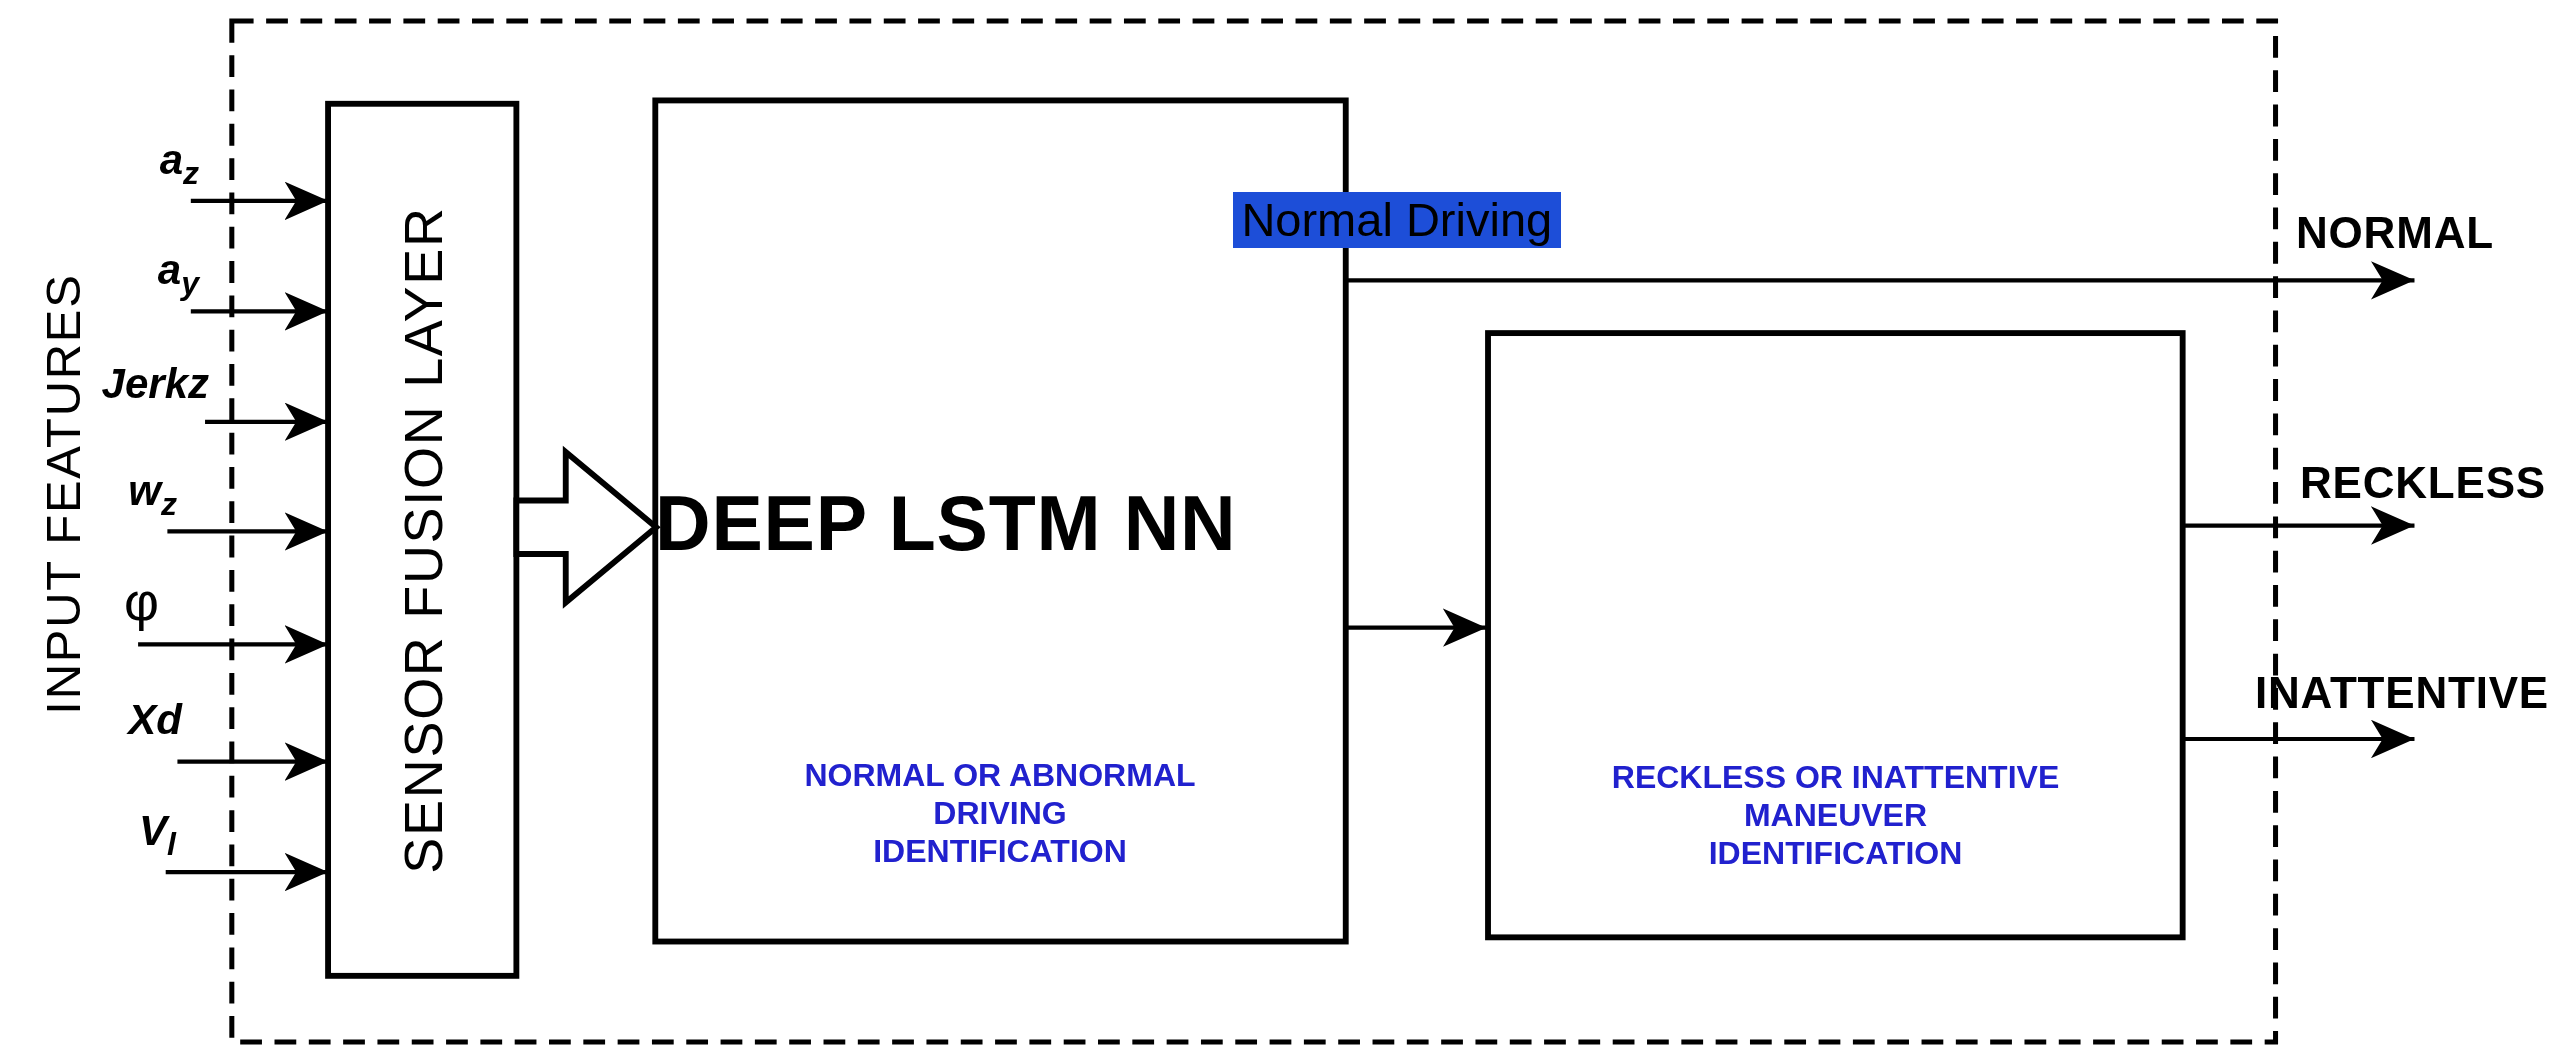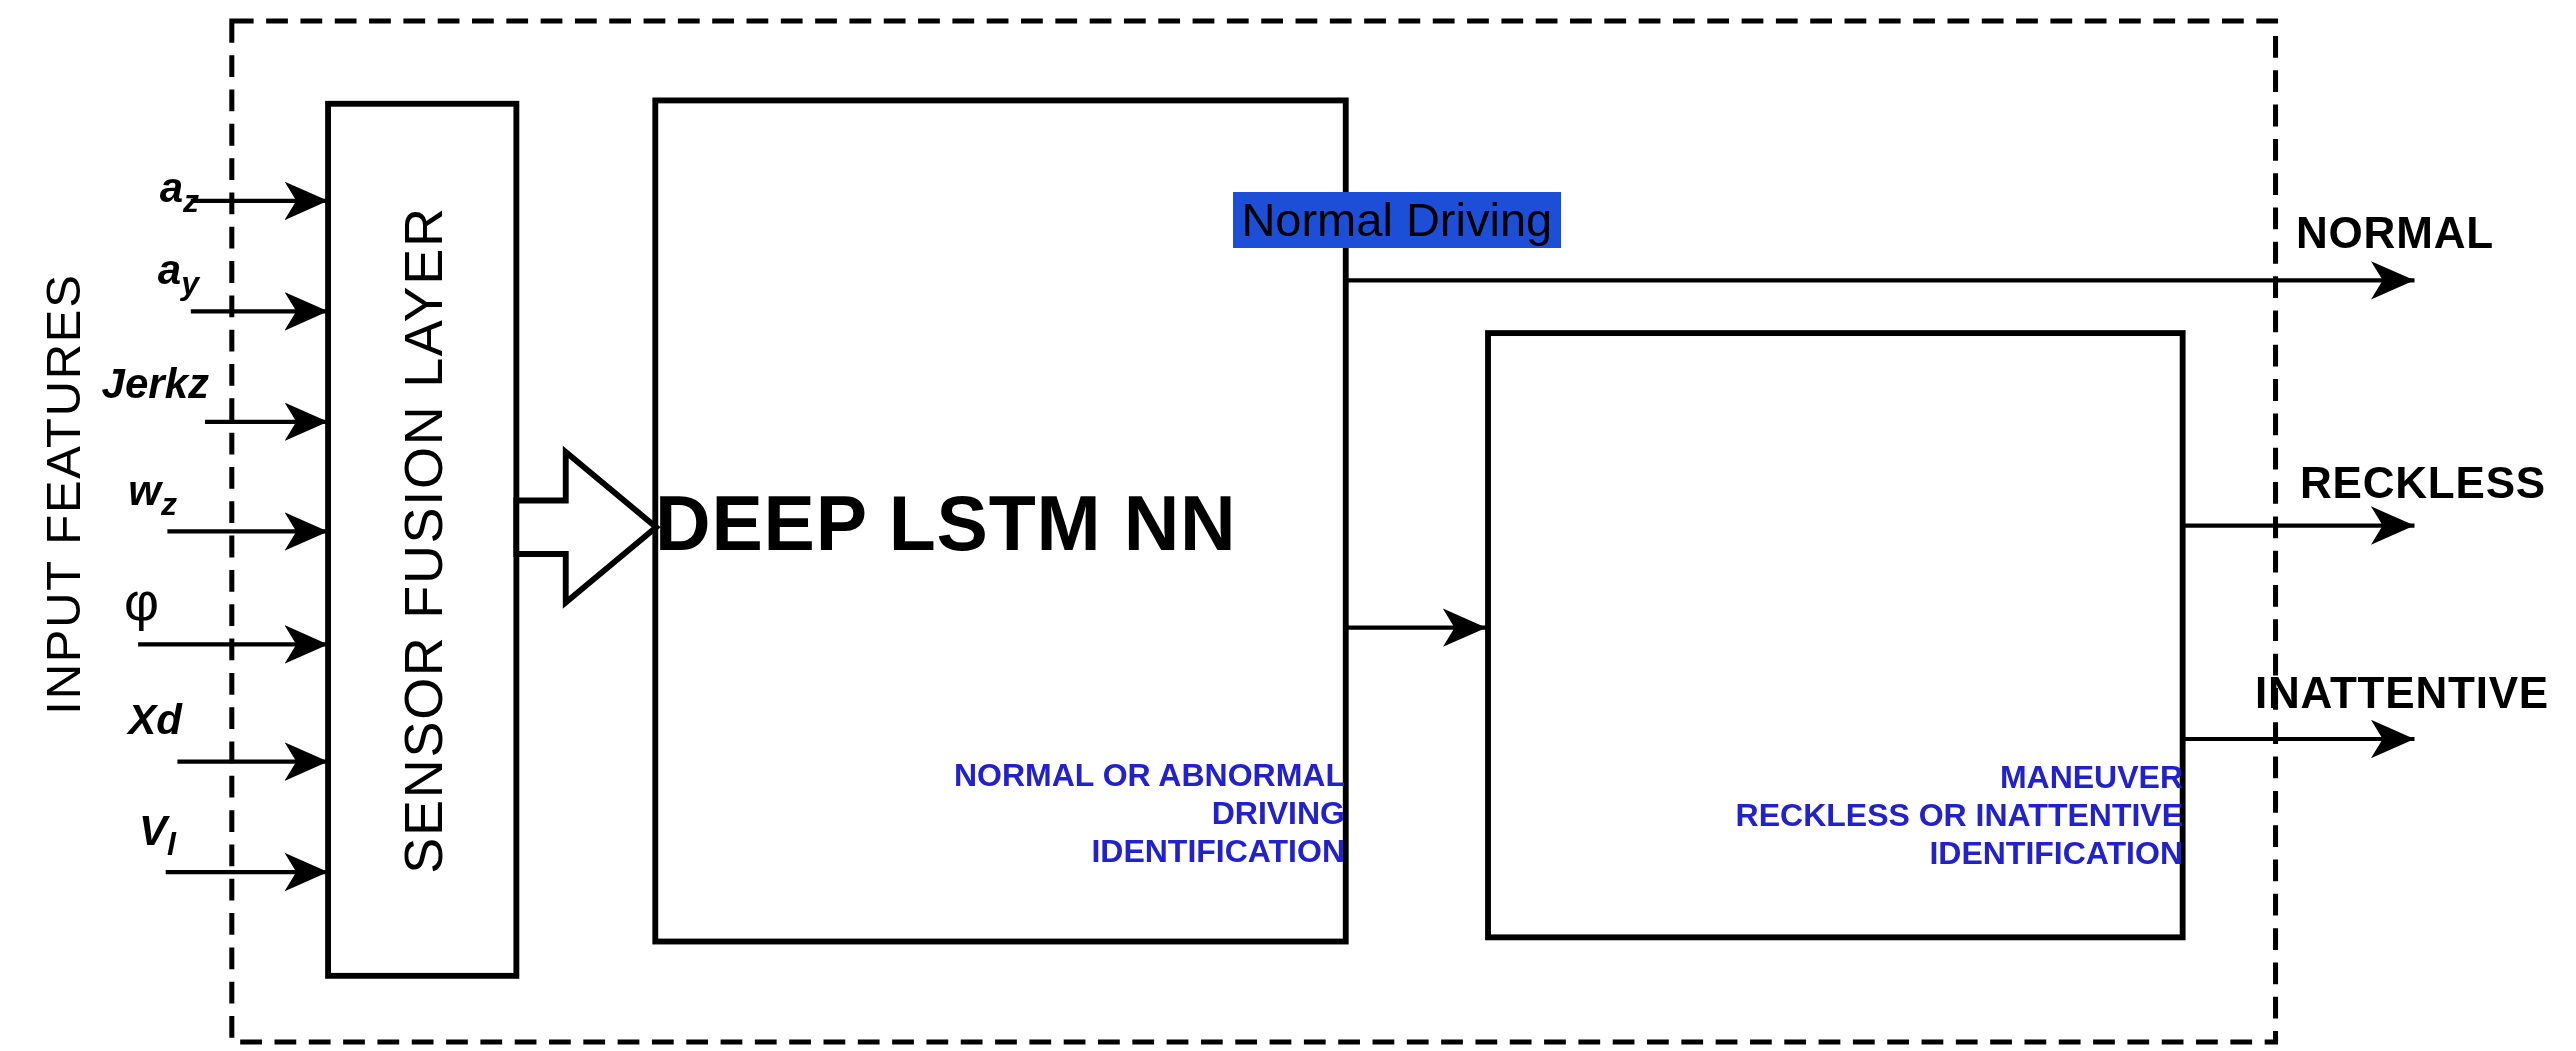--- a/index.html
+++ b/index.html
@@ -33,21 +33,21 @@
   .input-label.phi { font-weight: normal; font-style: normal; font-size: 54px; }
   .box-title {
     font-weight: bold;
     font-size: 77px;
     letter-spacing: 0.8px;
   }
   .box-caption {
     font-weight: bold;
     font-size: 32px;
     line-height: 38px;
-    text-align: right;
+    text-align: center;
   }
   .edge-label {
     font-size: 47px;
     background: #1d4ed8;
     padding: 3.3px 8.4px;
     line-height: 49px;
   }
   .out-label {
     font-weight: bold;
     font-size: 44px;
@@ -91,21 +91,21 @@
 
     <line x1="2608" y1="628" x2="2885" y2="628" stroke="#000" stroke-width="5" marker-end="url(#ah)"></line>
 
     <line x1="2608" y1="883" x2="2885" y2="883" stroke="#000" stroke-width="5" marker-end="url(#ah)"></line>
   </svg>
 
   <div class="txt rot side-title" style="left:63px; top:494px;">INPUT FEATURES</div>
 
   <div class="txt rot fusion-title" style="left:423px; top:540px;">SENSOR FUSION LAYER</div>
 
-  <div class="txt input-label" style="right:2377px; bottom:832px;font-style:italic;">
+  <div class="txt input-label" style="right:2377px; bottom:860px;font-style:italic;">
     <span>a</span><span class="sub">z</span>
   </div>
   <div class="txt input-label" style="right:2377px; bottom:750px;">
     <span>a</span><span class="sub">y</span>
   </div>
   <div class="txt input-label" style="right:2367px; bottom:636px;">
     <span>Jerkz</span><span class="sub"></span>
   </div>
   <div class="txt input-label" style="right:2399px; bottom:529px;">
     <span>w</span><span class="sub">z</span>
@@ -121,22 +121,22 @@
   </div>
 
   <div class="txt box-title" style="left:655px; width:690px; top:479px;">DEEP LSTM NN</div>
   <div class="box-caption" style="position:absolute; left:655px; width:690px; top:756px; color:#2121CE;">
     <div>NORMAL OR ABNORMAL</div>
     <div>DRIVING</div>
     <div>IDENTIFICATION</div>
   </div>
 
   <div class="box-caption" style="position:absolute; left:1488px; width:695px; top:758px; color:#2121CE;">
+    <div>RECKLESS OR INATTENTIVE</div>
     <div>MANEUVER</div>
-    <div>RECKLESS OR INATTENTIVE</div>
     <div>IDENTIFICATION</div>
   </div>
 
   <div class="txt edge-label" style="left:1233px; top:192px;">Normal Driving</div>
 
   <div class="txt out-label" style="left:2296px; top:208px;">NORMAL</div>
   <div class="txt out-label" style="left:2255px; top:668px;">INATTENTIVE</div>
   <div class="txt out-label" style="left:2300px; top:458px;">RECKLESS</div>
 
 </div>

